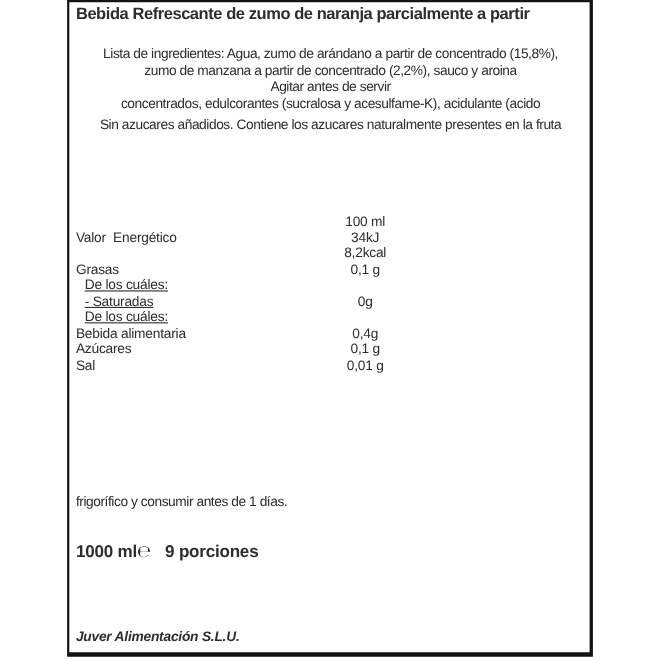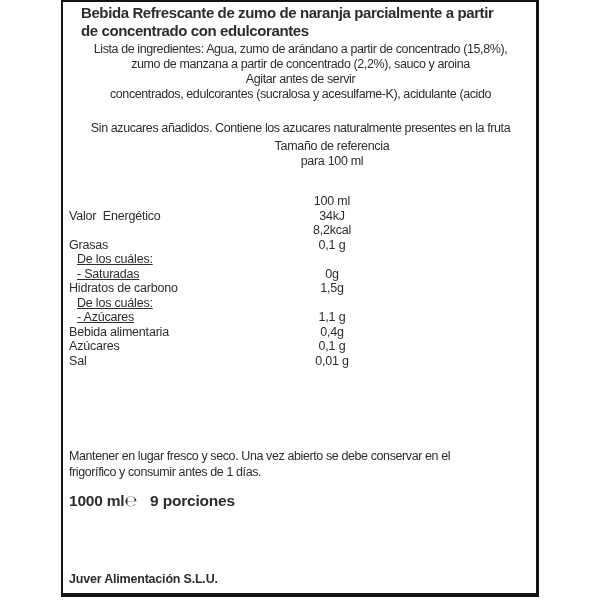--- a/index.html
+++ b/index.html
@@ -17,30 +17,30 @@
     background:#ffffff;
     border:2px solid #141414;
     border-right-width:3px;
     border-bottom-width:4px;
     overflow:hidden;
   }
 
   .title {
     position:absolute; top:2px; left:6px; right:4px;
     font-weight:bold; font-size:15px; line-height:17.5px;
-    letter-spacing:-0.4px; white-space:nowrap;margin-left:12px;
+    letter-spacing:-0.4px; white-space:nowrap;
   }
 
   .bodytext {
     position:absolute; top:40px; left:6px; right:4px;
     font-size:12.5px; line-height:15px; letter-spacing:-0.4px;
     white-space:nowrap;
     text-align:center;
   }
-  .bodytext .gap-before { margin-top:19px; }
+  .bodytext .gap-before { margin-top:4px; }
 
   .reference {
     position:absolute; top:137px; left:189px; width:160px;
     text-align:center; font-size:12.5px; line-height:15px;
     letter-spacing:-0.3px;
   }
 
   .ntable {
     position:absolute; top:192px; left:6px; right:17px;
     font-size:12.5px; line-height:14.5px; letter-spacing:-0.2px;
@@ -64,44 +64,39 @@
     font-weight:bold; font-size:15.5px; letter-spacing:-0.2px;
   }
   .emark { font-family:"DejaVu Sans", sans-serif; font-weight:normal; font-size:15px; }
   .servings { margin-left:13px; }
 
   .maker {
     position:absolute; top:540px; left:6px; right:4px;
     font-size:12.5px; line-height:15px; letter-spacing:-0.2px;
     white-space:pre;
   }
-  .maker .mname { font-weight:bold; }
+  .maker .mname { font-weight:bold;font-style:italic; }
 </style>
 </head>
 <body>
 
 <div class="label-box">
 
   <div class="title">
     <div>Bebida Refrescante de zumo de naranja parcialmente a partir</div>
-    <div>de concentrado con edulcorantes</div>
   </div>
 
   <div class="bodytext">
     <div>Lista de ingredientes: Agua, zumo de arándano a partir de concentrado (15,8%),</div>
     <div>zumo de manzana a partir de concentrado (2,2%), sauco y aroina</div>
     <div>Agitar antes de servir</div>
     <div>concentrados, edulcorantes (sucralosa y acesulfame-K), acidulante (acido</div>
     <div class="gap-before">Sin azucares añadidos. Contiene los azucares naturalmente presentes en la fruta</div>
   </div>
 
-  <div class="reference">
-    <div>Tamaño de referencia</div>
-    <div>para 100 ml</div>
-  </div>
 
   <div class="ntable">
     <div class="nrow">
       <span class="nvalue">100 ml</span>
     </div>
     <div class="nrow">
       <span class="nlabel">Valor  Energético</span>
       <span class="nvalue">34kJ</span>
     </div>
     <div class="nrow">
@@ -113,48 +108,39 @@
       <span class="nvalue">0,1 g</span>
     </div>
     <div class="nrow ind">
       <span class="nlabel">De los cuáles:</span>
       <span class="nvalue"></span>
     </div>
     <div class="nrow ind">
       <span class="nlabel">- Saturadas</span>
       <span class="nvalue">0g</span>
     </div>
-    <div class="nrow">
-      <span class="nlabel">Hidratos de carbono</span>
-      <span class="nvalue">1,5g</span>
-    </div>
     <div class="nrow ind">
       <span class="nlabel">De los cuáles:</span>
       <span class="nvalue"></span>
-    </div>
-    <div class="nrow ind">
-      <span class="nlabel">- Azúcares</span>
-      <span class="nvalue">1,1 g</span>
     </div>
     <div class="nrow">
       <span class="nlabel">Bebida alimentaria</span>
       <span class="nvalue">0,4g</span>
     </div>
     <div class="nrow">
       <span class="nlabel">Azúcares</span>
       <span class="nvalue">0,1 g</span>
     </div>
     <div class="nrow">
       <span class="nlabel">Sal</span>
       <span class="nvalue">0,01 g</span>
     </div>
   </div>
 
   <div class="storage">
-    <div>Mantener en lugar fresco y seco. Una vez abierto se debe conservar en el</div>
     <div>frigorífico y consumir antes de 1 días.</div>
   </div>
 
   <div class="quantity">
     <span>1000 ml</span><span class="emark">℮</span><span class="servings">9 porciones</span>
   </div>
 
   <div class="maker">
     <div class="mname">Juver Alimentación S.L.U.</div>
     

